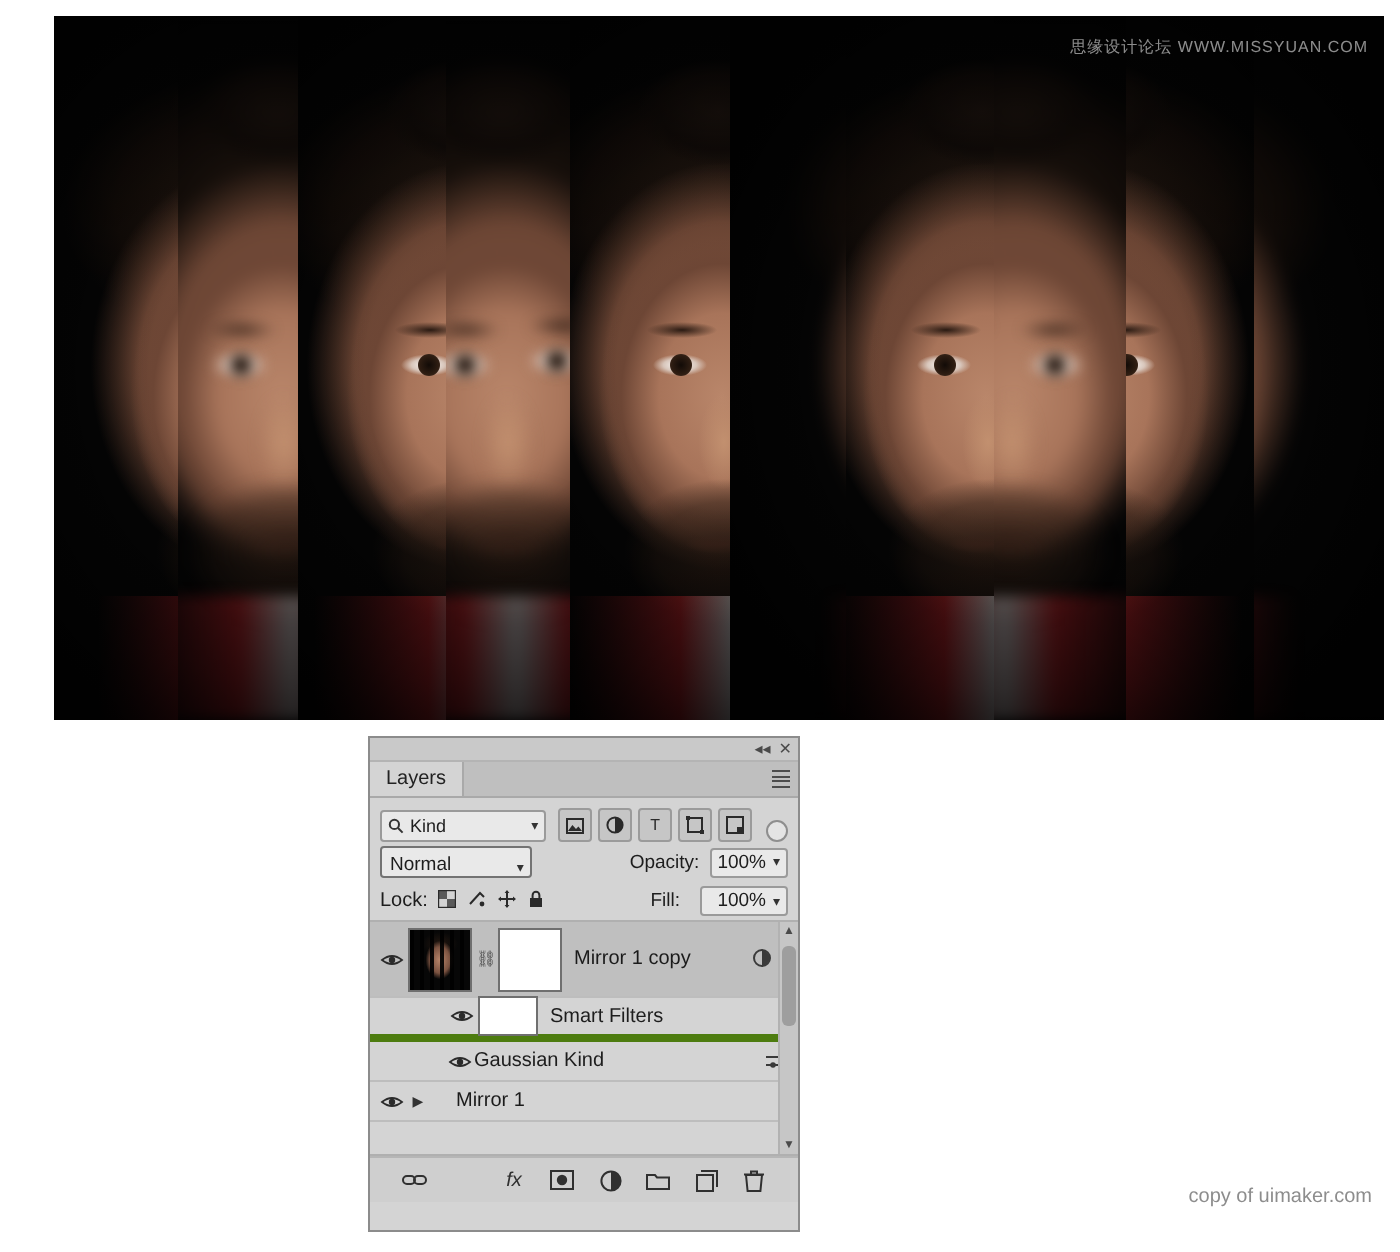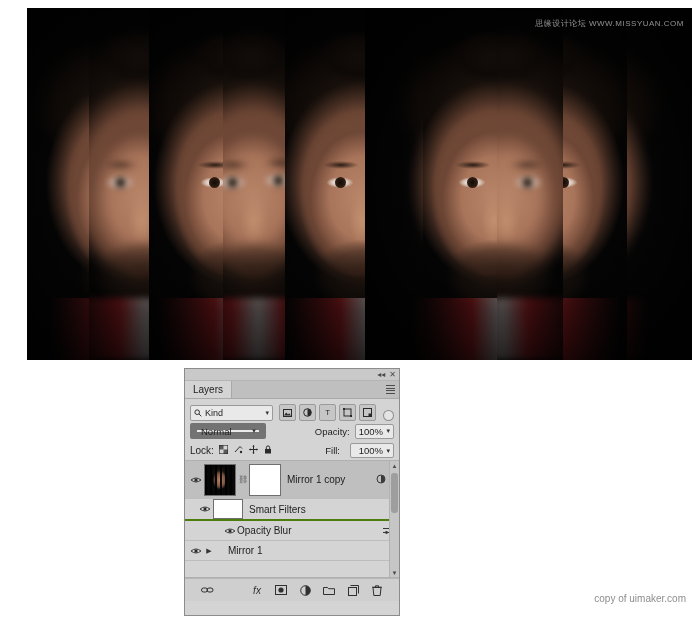--- a/index.html
+++ b/index.html
@@ -251,24 +251,24 @@
   }
 
   .blend-row {
     height: 20px;
     gap: 5px;
   }
   .blend-select {
     width: 104px;
     height: 16px;
     background: #e9e9e9;
-    border: 7px solid #737373;
+    border: 1px solid #737373;
     border-radius: 2px;
     display: flex;
-    align-items: center;
+    align-items: flex-end;
     padding: 0 4px;
     box-sizing: border-box;
     font-size: 9.5px;
     position: relative;
   }
   .blend-select .caret {
     position: absolute;
     right: 3px;
     font-size: 7px;
     color: #333;
@@ -393,22 +393,22 @@
     gap: 4px;
     padding-right: 5px;
     font-size: 9px;
     color: #3a3a3a;
   }
 
   .sub-row {
     display: flex;
     align-items: center;
     height: 22px;
-    border-bottom: 2px solid #4d7c0f;
-    padding-left: 12px;
+    border-bottom: 4px solid #4d7c0f;
+    padding-left: 38px;
     box-sizing: border-box;
   }
   .sub-row .sub-name {
     font-size: 10px;
     margin-left: 6px;
   }
   .smart-thumb {
     width: 28px;
     height: 18px;
     border: 1px solid #6f6f6f;
@@ -775,21 +775,21 @@
       <span class="sub-name">Smart Filters</span>
     </div>
 
     <div class="fx-row">
       <div class="eye-cell" style="width:14px;">
         <svg class="eye-ico" viewBox="0 0 12 8">
           <path d="M1 4 Q6 0 11 4 Q6 8 1 4 Z" fill="none" stroke="#2b2b2b" stroke-width="0.9"></path>
           <circle cx="6" cy="4" r="1.6" fill="#2b2b2b"></circle>
         </svg>
       </div>
-      <span class="sub-name">Opacity Blur</span>
+      <span class="sub-name">Gaussian Kind</span>
       <div class="layer-right">
         <svg width="11" height="9" viewBox="0 0 11 9">
             <line x1="0" y1="2.5" x2="11" y2="2.5" stroke="#3a3a3a"></line>
             <line x1="0" y1="6.5" x2="11" y2="6.5" stroke="#3a3a3a"></line>
             <circle cx="7.5" cy="2.5" r="1.4" fill="#3a3a3a"></circle>
             <circle cx="3.5" cy="6.5" r="1.4" fill="#3a3a3a"></circle>
           </svg>
       </div>
     </div>
 

